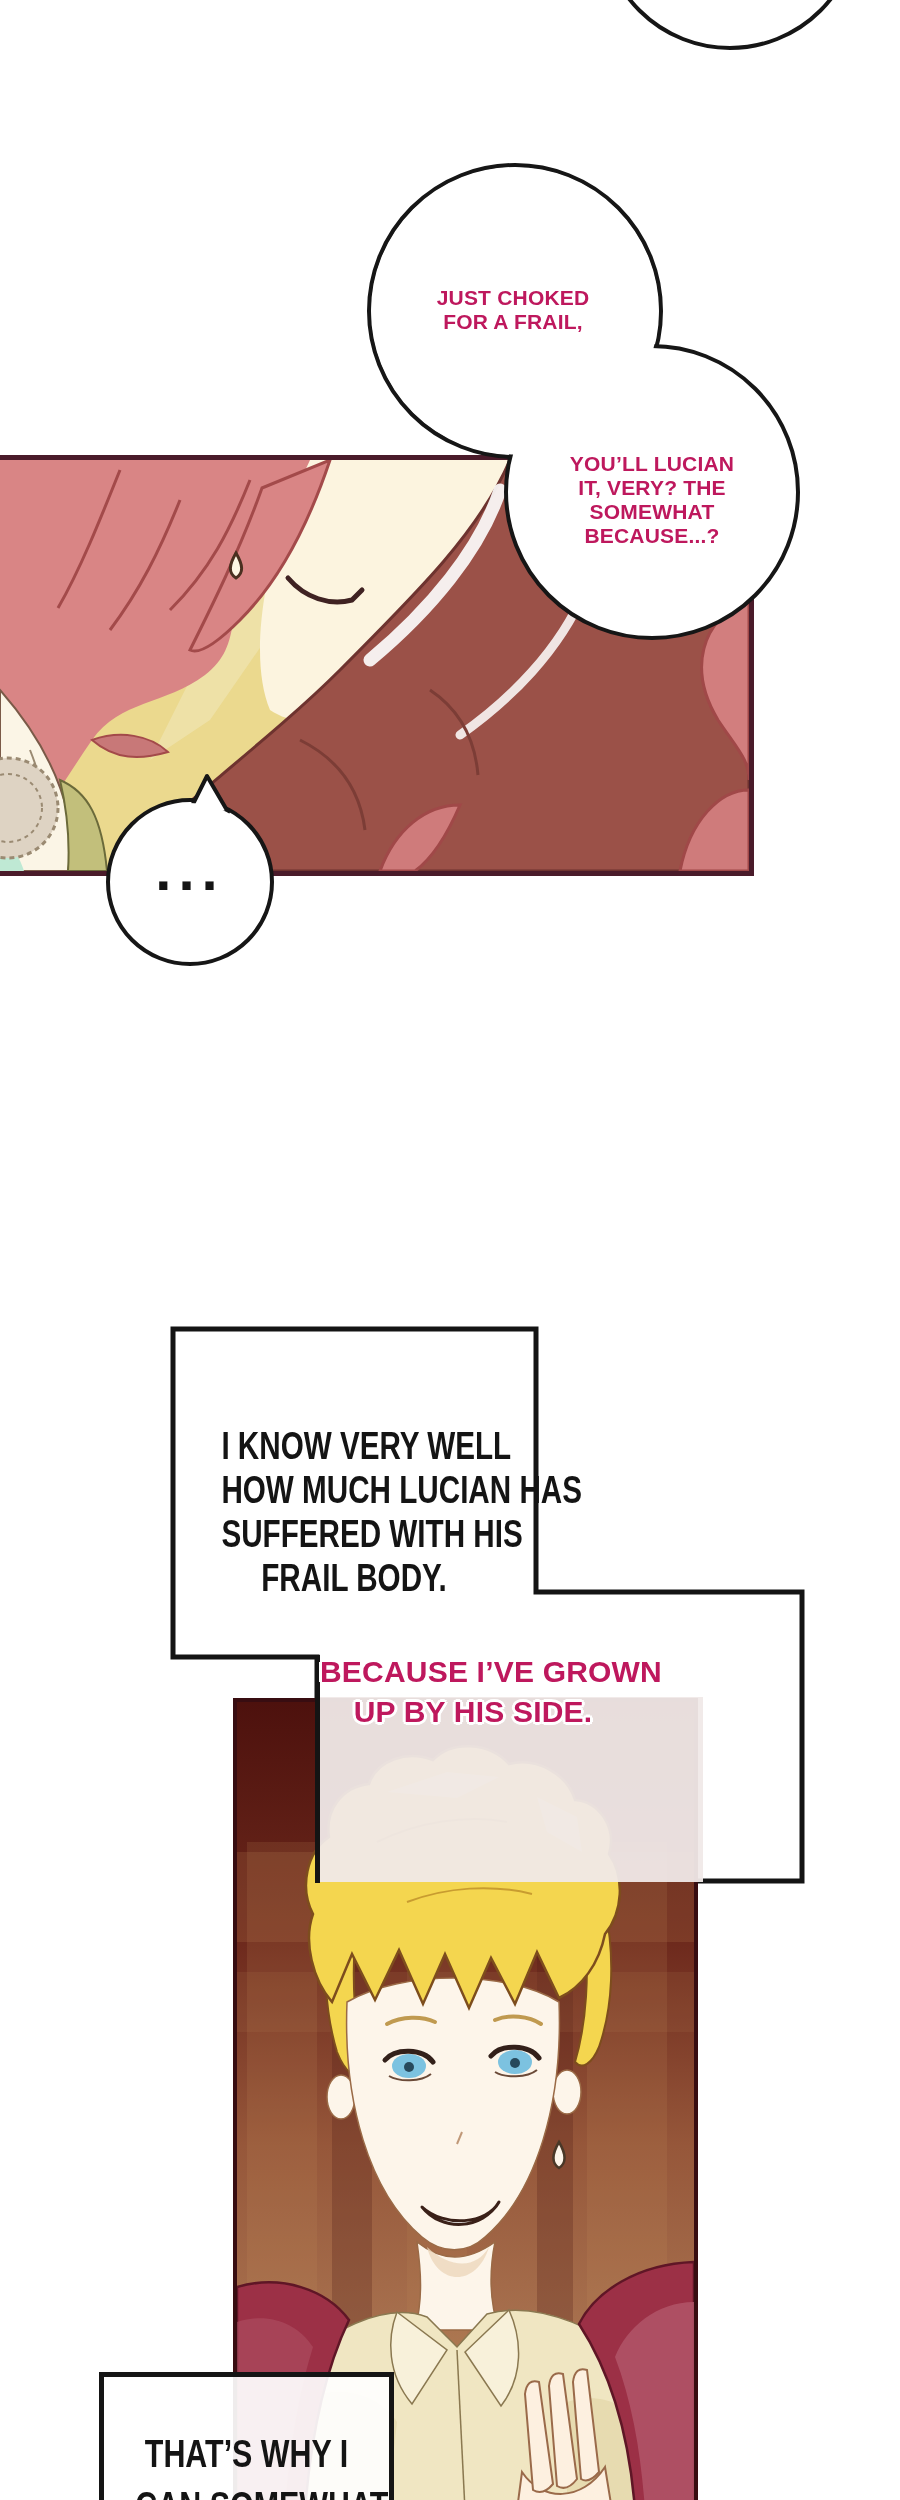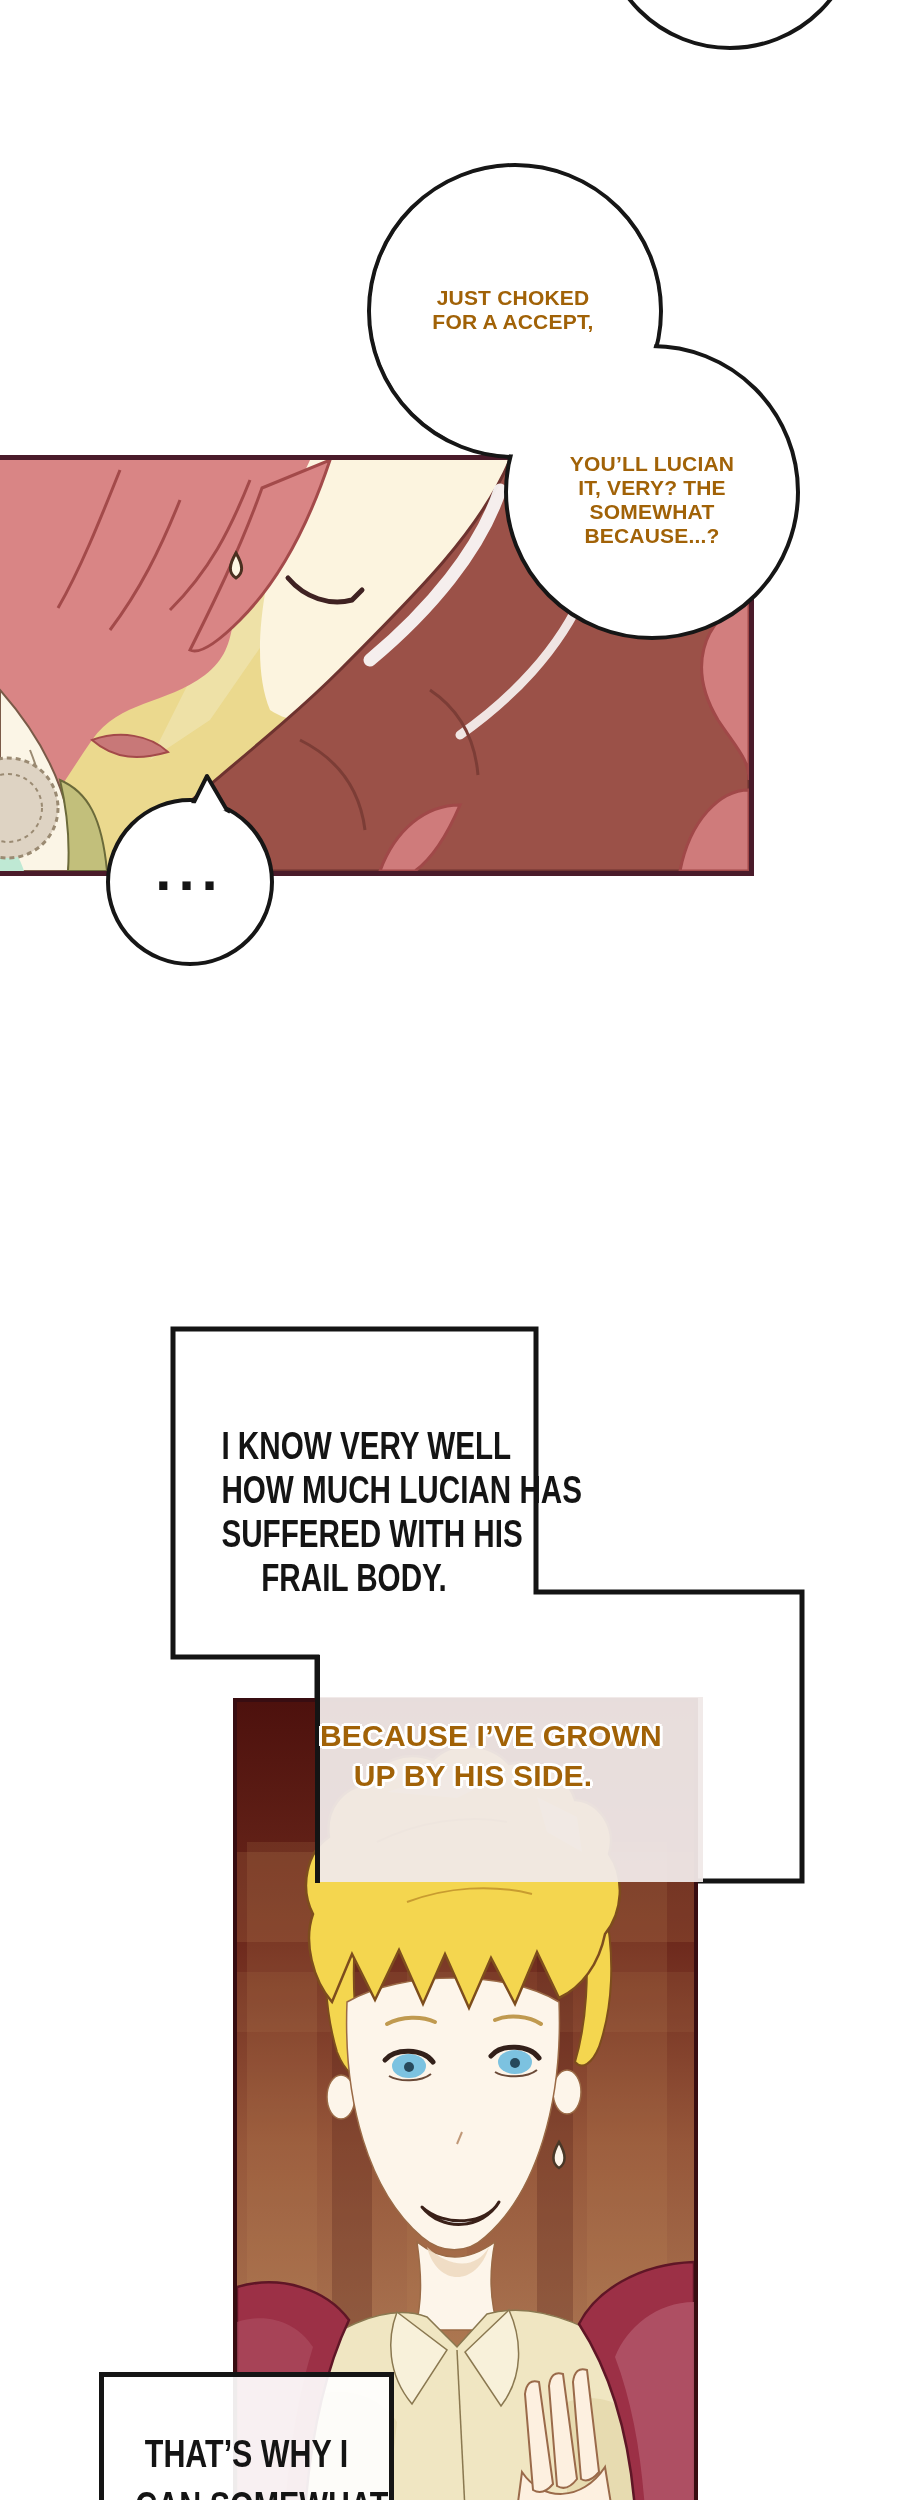--- a/index.html
+++ b/index.html
@@ -1,20 +1,20 @@
 <!DOCTYPE html>
 <html><head>
 <meta charset="utf-8">
 <style>
   html,body{margin:0;padding:0;background:#fff;}
   .page{position:relative;width:900px;height:2500px;overflow:hidden;background:#ffffff;
         font-family:"Liberation Sans","DejaVu Sans",sans-serif;}
   .abs{position:absolute;}
   
-  .btxt{font-weight:700;color:#a16207;text-align:center;line-height:24px;font-size:21px;
+  .btxt{font-weight:700;color:#be185d;text-align:center;line-height:24px;font-size:21px;
         letter-spacing:0.2px;white-space:nowrap;}
   .btxt div{white-space:nowrap;}
   
   .ntxt{font-weight:700;color:#141414;text-align:center;white-space:nowrap;
         transform:scaleX(0.78);transform-origin:50% 0;}
   .ntxt div{white-space:nowrap;}
   .halo{text-shadow:-3px 0 0 #fff,3px 0 0 #fff,0 -3px 0 #fff,0 3px 0 #fff,
         -2px -2px 0 #fff,2px 2px 0 #fff,-2px 2px 0 #fff,2px -2px 0 #fff;}
   .panel{box-sizing:border-box;overflow:hidden;}
   #panel-redhair{left:-5px;top:455px;width:759px;height:421px;border:5px solid #4a1b2a;background:#ebd98e;}
@@ -69,21 +69,21 @@
 
   <svg class="abs" style="left:0;top:0;" width="900" height="700" viewBox="0 0 900 700">
     <circle cx="730" cy="-80" r="128" fill="#ffffff" stroke="#161616" stroke-width="4"></circle>
     <circle cx="515" cy="311" r="146" fill="#ffffff" stroke="#161616" stroke-width="4"></circle>
     <circle cx="652" cy="492" r="146" fill="#ffffff" stroke="#161616" stroke-width="4"></circle>
     <circle cx="515" cy="311" r="143.5" fill="#ffffff"></circle>
   </svg>
 
   <div class="abs btxt" style="left:393px;top:286px;width:240px;">
     <div>JUST CHOKED</div>
-    <div>FOR A ACCEPT,</div>
+    <div>FOR A FRAIL,</div>
   </div>
 
   <div class="abs btxt" style="left:532px;top:452px;width:240px;">
     <div>YOU’LL LUCIAN</div>
     <div>IT, VERY? THE</div>
     <div>SOMEWHAT</div>
     <div>BECAUSE...?</div>
   </div>
 
   <svg class="abs" style="left:90px;top:758px;" width="200" height="212" viewBox="90 758 200 212">
@@ -173,21 +173,21 @@
       <path d="M285,770 C305,800 345,800 368,765 L375,808 L280,808 Z" fill="#fdf0e0" stroke="#9a6a4a" stroke-width="2"></path>
       <path d="M288,692 Q290,676 302,680 L316,782 Q306,794 296,788 Z" fill="#fdf0e0" stroke="#9a6a4a" stroke-width="2"></path>
       <path d="M312,684 Q314,668 326,672 L340,777 Q330,790 320,784 Z" fill="#fdf0e0" stroke="#9a6a4a" stroke-width="2"></path>
       <path d="M336,680 Q338,664 350,668 L362,770 Q352,782 344,777 Z" fill="#fdf0e0" stroke="#9a6a4a" stroke-width="2"></path>
     </svg>
   </div>
 
   <div class="abs" id="union-border-segment"></div>
 
   <div class="abs" id="translucent-box"></div>
-  <div class="abs btxt halo" style="left:320px;top:1716px;width:306px;font-size:30px;line-height:40px;">
+  <div class="abs btxt halo" style="left:320px;top:1652px;width:306px;font-size:30px;line-height:40px;">
     <div>BECAUSE I’VE GROWN</div>
     <div>UP BY HIS SIDE.</div>
   </div>
 
   <div class="abs" id="bottom-box"></div>
   <div class="abs ntxt" style="left:104px;top:2428px;width:285px;font-size:39px;line-height:52px;">
     <div>THAT’S WHY I</div>
     <div>CAN SOMEWHAT</div>
   </div>
 

